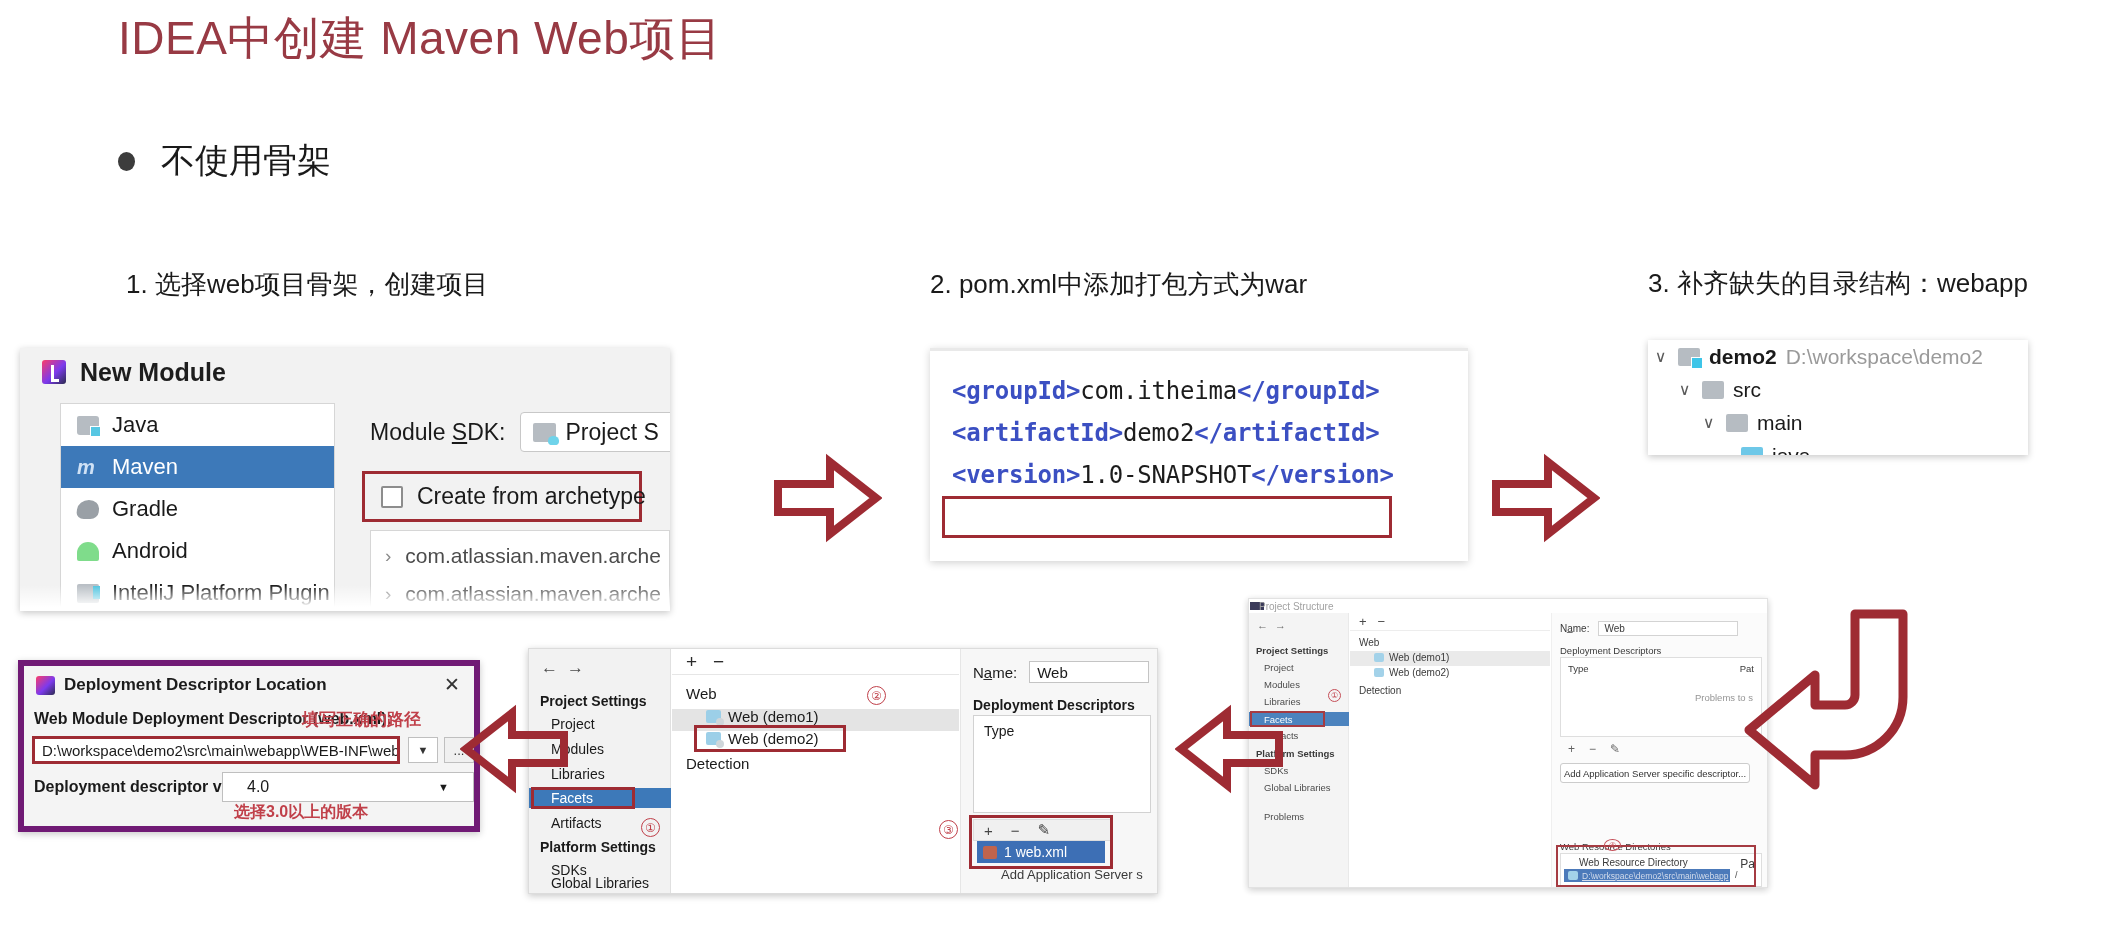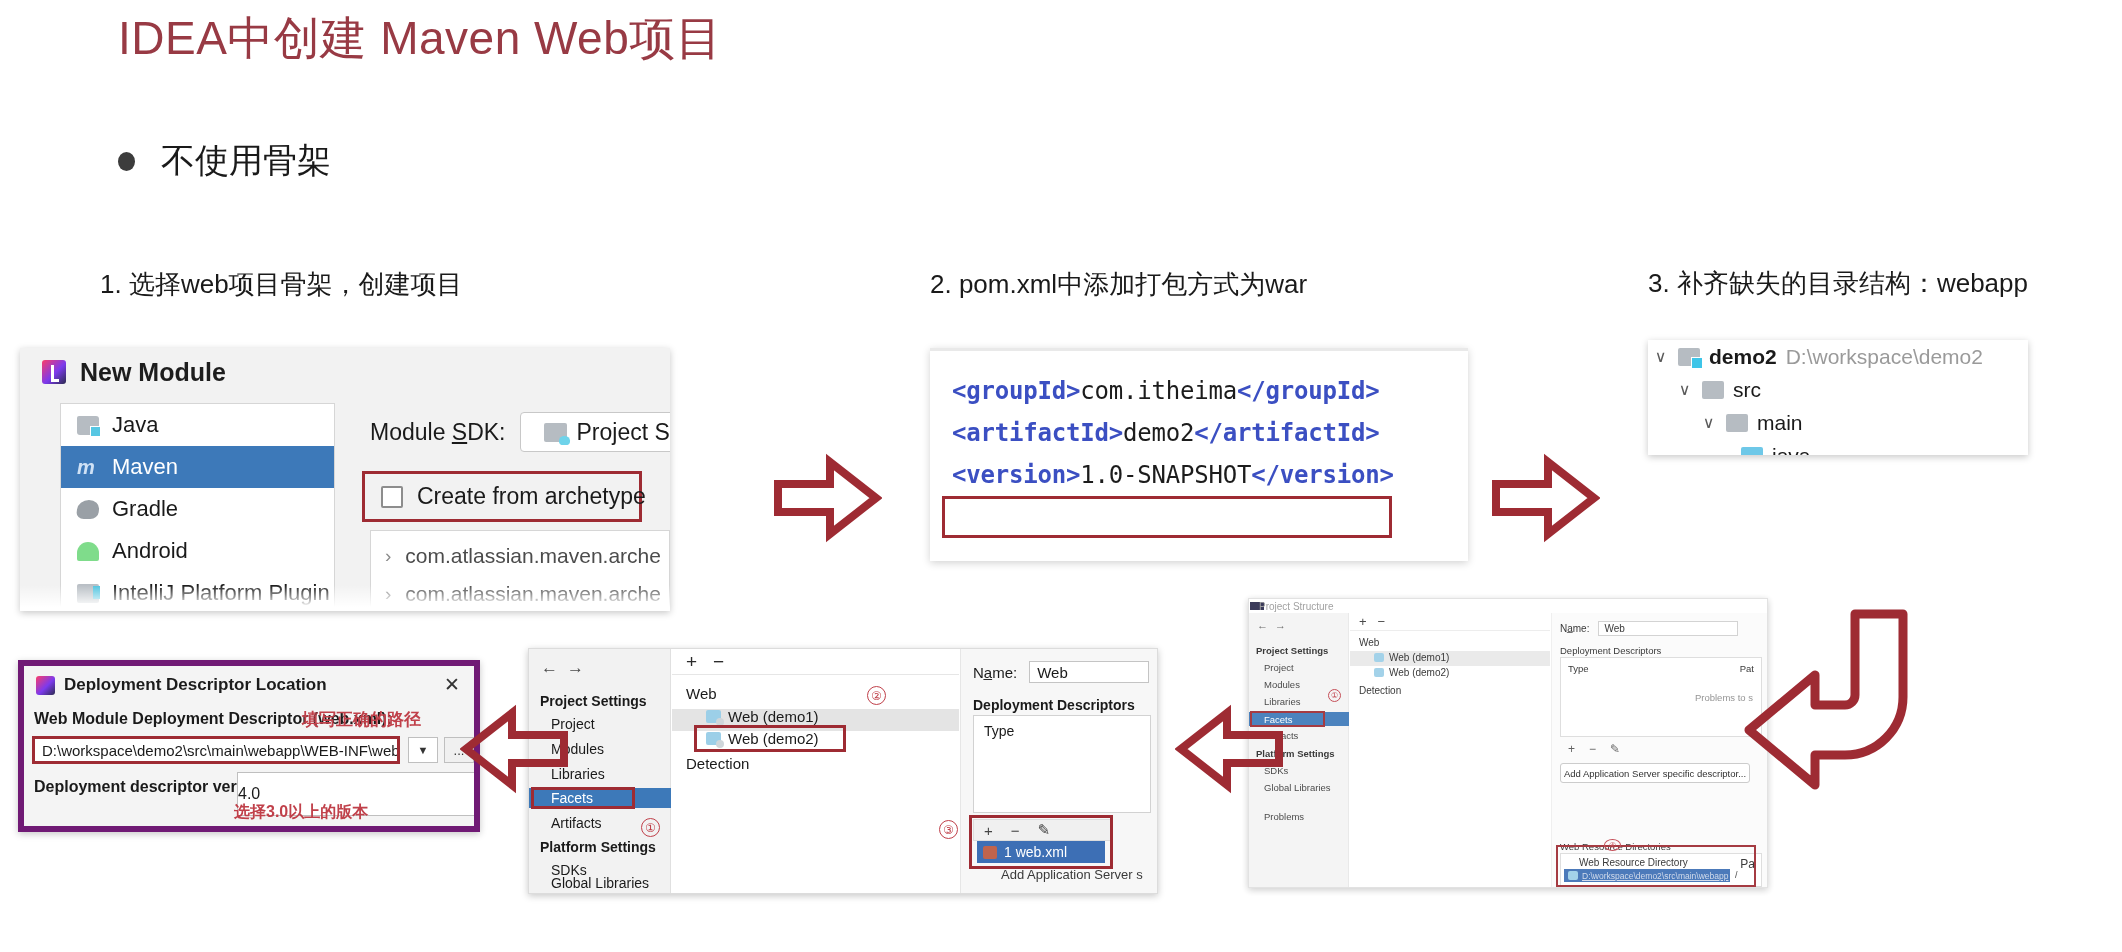--- a/index.html
+++ b/index.html
@@ -15,21 +15,21 @@
   .slide-title {
     position: absolute; left: 118px; top: 8px;
     font-size: 46px; color: #983a44; letter-spacing: .5px;
     white-space: nowrap; font-weight: 400;
   }
   .bullet-row { position:absolute; left:118px; top:138px; display:flex; align-items:center; gap:26px; }
   .bullet-dot { width:17px; height:19px; border-radius:50%; background:#3c3c3c; display:block; }
   .bullet-text { font-size:34px; color:#1a1a1a; white-space:nowrap; }
 
   .step-label { position:absolute; font-size:26px; color:#1a1a1a; white-space:nowrap; }
-  #step1-label { left: 100px; top: 267px; }
+  #step1-label { left: 126px; top: 267px; }
   #step2-label { left: 930px; top: 267px; }
   #step3-label { left: 1648px; top: 266px; }
 
   
   .shot { position:absolute; background:#fff; overflow:hidden;
           box-shadow: 0 2px 7px rgba(0,0,0,.22); }
 
   
   #new-module { left: 20px; top: 348px; width: 650px; height: 263px; background:#f2f2f2; }
   #nm-titlebar { position:absolute; left:0; top:0; width:100%; height:46px; background:#f2f2f2;font-weight:bold; }
@@ -53,21 +53,21 @@
   .nm-item.sel .ic-m { color:#cfe1f5; }
   .ic-gradle { background:#9aa0a6; border-radius:50% 50% 35% 35%; transform:skewX(-6deg); }
   .ic-android { background:#7fdc8b; border-radius:11px 11px 2px 2px; }
   .ic-plugin { background:#b9bfc5; border-radius:2px; }
   .ic-plugin::after{ content:""; position:absolute; right:-1px; top:2px; width:7px; height:13px; background:#4ec3df;}
 
   #nm-sdk-row { position:absolute; left:350px; top:64px; display:flex; align-items:center; gap:14px; }
   #nm-sdk-lab { font-size:23px; color:#1a1a1a; white-space:nowrap; }
   #nm-sdk-lab u { text-decoration: underline; }
   #nm-sdk-box { width:250px; height:40px; background:#fff; border:1px solid #c8c8c8; border-radius:4px;
-                display:flex; align-items:center; gap:10px; padding-left:23px;
+                display:flex; align-items:center; gap:10px; padding-left:12px;
                 font-size:23px; color:#1a1a1a; white-space:nowrap; overflow:hidden; }
   .ic-sdkfolder{ width:23px; height:19px; background:#b6bcc2; border-radius:2px; position:relative; flex:0 0 auto;}
   .ic-sdkfolder::after{content:"";position:absolute;right:-3px;bottom:-3px;width:11px;height:9px;
        background:#6fd3ea;border-radius:50% 50% 40% 40%;}
 
   #nm-archetype { position:absolute; left:342px; top:123px; width:280px; height:51px;
                   border:3px solid #9e2b33; background:#f2f2f2; display:flex; align-items:center;
                   gap:14px; padding-left:16px; }
   #nm-cb { width:22px; height:22px; background:#fff; border:2px solid #8d8d8d; border-radius:2px; flex:0 0 auto;}
   #nm-archetype span { font-size:23px; color:#1a1a1a; white-space:nowrap; }
@@ -113,23 +113,23 @@
   #ddl-pathbox { position:absolute; left:8px; top:70px; width:368px; height:28px;
                  border:3px solid #9e2b33; background:#fff; display:flex; align-items:center;
                  padding-left:7px; font-size:15px; color:#1a1a1a; white-space:nowrap; overflow:hidden; }
   #ddl-drop { position:absolute; left:384px; top:71px; width:30px; height:26px; background:#fff;
               border:1px solid #bfbfbf; display:flex; align-items:center; justify-content:center;
               font-size:11px; color:#333; }
   #ddl-ell { position:absolute; left:420px; top:71px; width:30px; height:26px; background:#f0f0f0;
              border:1px solid #bfbfbf; display:flex; align-items:center; justify-content:center;
              font-size:13px; color:#333; }
   #ddl-lab2 { position:absolute; left:10px; top:112px; font-size:16px; color:#1a1a1a; font-weight:600; }
-  #ddl-ver { position:absolute; left:198px; top:106px; width:252px; height:44px; background:#fff;
+  #ddl-ver { position:absolute; left:198px; top:106px; width:252px; height:30px; background:#fff;
              border:1px solid #bfbfbf; display:flex; align-items:center; justify-content:space-between;
-             padding:0 0; font-size:16px; color:#1a1a1a;margin-left:15px; }
+             padding:0 24px; font-size:16px; color:#1a1a1a; }
   #ddl-note2 { position:absolute; left:210px; top:136px; font-size:16px; color:#c0404a; font-weight:700; }
   #ddl-ok { position:absolute; left:250px; top:160px; width:80px; height:23px; background:#3d79b9;
             color:#fff; font-size:15px; display:flex; align-items:center; justify-content:center; }
   #ddl-cancel { position:absolute; left:340px; top:160px; width:80px; height:23px; background:#f0f0f0;
             border:1px solid #c8c8c8; color:#1a1a1a; font-size:15px;
             display:flex; align-items:center; justify-content:center; }
 
   
   #ps-big { left:528px; top:648px; width:630px; height:246px; background:#fff; border:1px solid #dcdcdc; }
   #ps-nav { position:absolute; left:0; top:0; width:142px; height:100%; background:#f2f2f2; border-right:1px solid #e0e0e0; }

